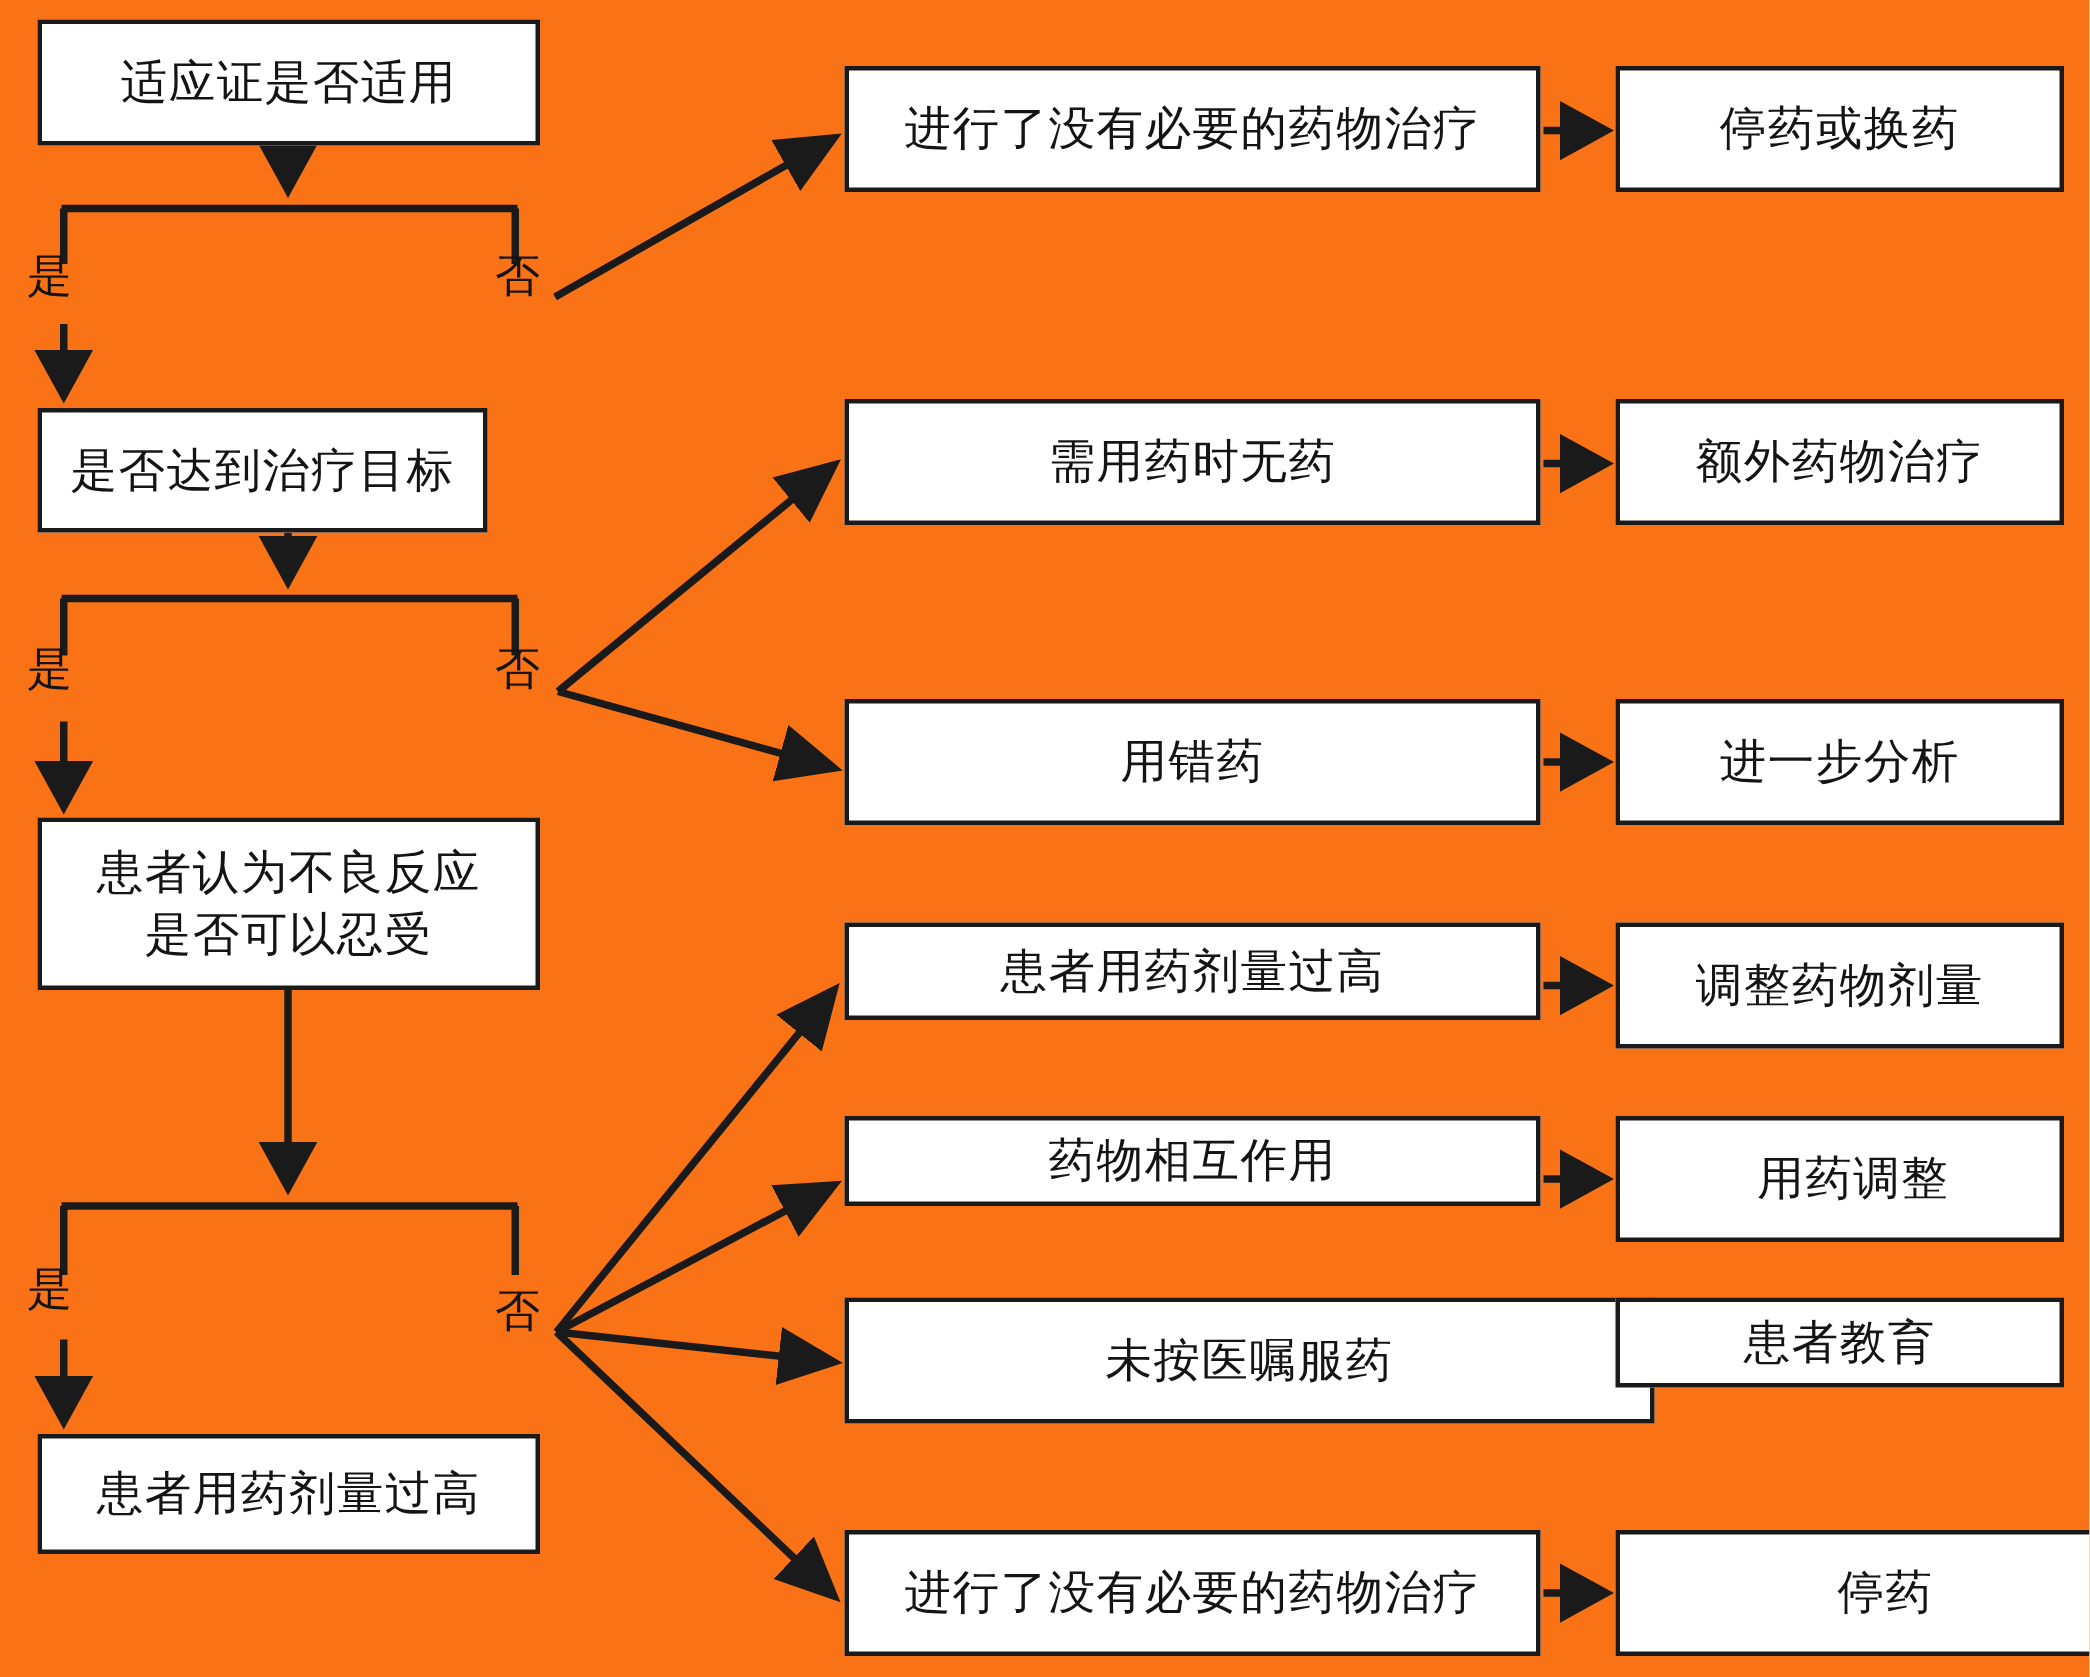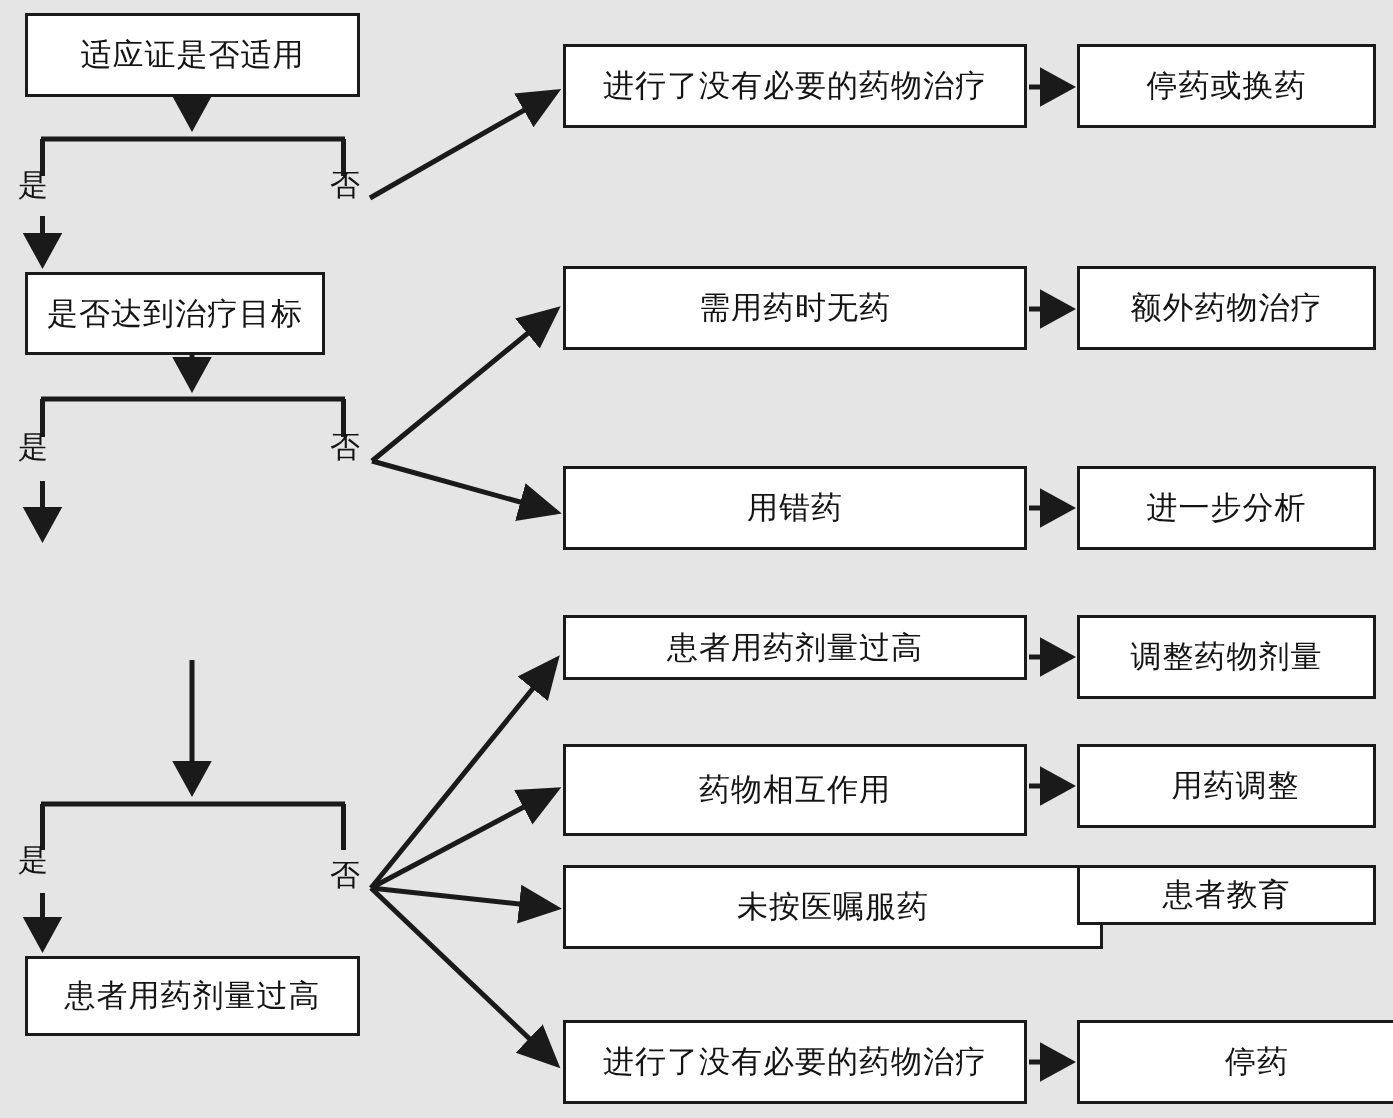--- a/index.html
+++ b/index.html
@@ -4,21 +4,21 @@
 <style>
   html, body {
     margin: 0;
     padding: 0;
     background: #ffffff;
   }
   #flowchart-root {
     position: relative;
     width: 1393px;
     height: 1118px;
-    background: #e5e5e5;
+    background: #f97316;
     font-family: "Liberation Serif", "DejaVu Serif", serif;
     overflow: hidden;
   }
   #edges-layer {
     position: absolute;
     left: 0;
     top: 0;
     width: 1393px;
     height: 1118px;
   }
@@ -130,37 +130,39 @@
     </g>
     <g>
       <line x1="1029" y1="1062" x2="1071" y2="1062" stroke="#1a1a1a" stroke-width="5" marker-end="url(#arrowFat)"></line>
     </g>
   </svg>
 
   <div class="node-box" style="left:25px; top:13px; width:335px; height:84px;">适应证是否适用</div>
 
   <div class="node-box" style="left:25px; top:272px; width:300px; height:83px;">是否达到治疗目标</div>
 
+  <div class="node-box two-line" style="left:25px; top:545px; width:335px; height:115px;">患者认为不良反应
+是否可以忍受</div>
 
   <div class="node-box" style="left:25px; top:956px; width:335px; height:80px;">患者用药剂量过高</div>
 
   <div class="branch-label" style="left:18px; top:170px;">是</div>
   <div class="branch-label" style="left:330px; top:170px;">否</div>
 
   <div class="branch-label" style="left:18px; top:432px;">是</div>
   <div class="branch-label" style="left:330px; top:432px;">否</div>
 
   <div class="branch-label" style="left:18px; top:845px;">是</div>
   <div class="branch-label" style="left:330px; top:860px;">否</div>
 
   <div class="node-box" style="left:563px; top:44px; width:464px; height:84px;">进行了没有必要的药物治疗</div>
   <div class="node-box" style="left:563px; top:266px; width:464px; height:84px;">需用药时无药</div>
   <div class="node-box" style="left:563px; top:466px; width:464px; height:84px;">用错药</div>
   <div class="node-box" style="left:563px; top:615px; width:464px; height:65px;">患者用药剂量过高</div>
-  <div class="node-box" style="left:563px; top:744px; width:464px; height:92px;">药物相互作用</div>
+  <div class="node-box" style="left:563px; top:744px; width:464px; height:60px;">药物相互作用</div>
   <div class="node-box" style="left:563px; top:865px; width:540px; height:84px;">未按医嘱服药</div>
   <div class="node-box" style="left:563px; top:1020px; width:464px; height:84px;">进行了没有必要的药物治疗</div>
 
   <div class="node-box" style="left:1077px; top:44px; width:299px; height:84px;">停药或换药</div>
   <div class="node-box" style="left:1077px; top:266px; width:299px; height:84px;">额外药物治疗</div>
   <div class="node-box" style="left:1077px; top:466px; width:299px; height:84px;">进一步分析</div>
   <div class="node-box" style="left:1077px; top:615px; width:299px; height:84px;">调整药物剂量</div>
   <div class="node-box" style="left:1077px; top:744px; width:299px; height:84px;padding-left:24px;">用药调整</div>
   <div class="node-box" style="left:1077px; top:865px; width:299px; height:60px;">患者教育</div>
   <div class="node-box" style="left:1077px; top:1020px; width:360px; height:84px;">停药</div>

